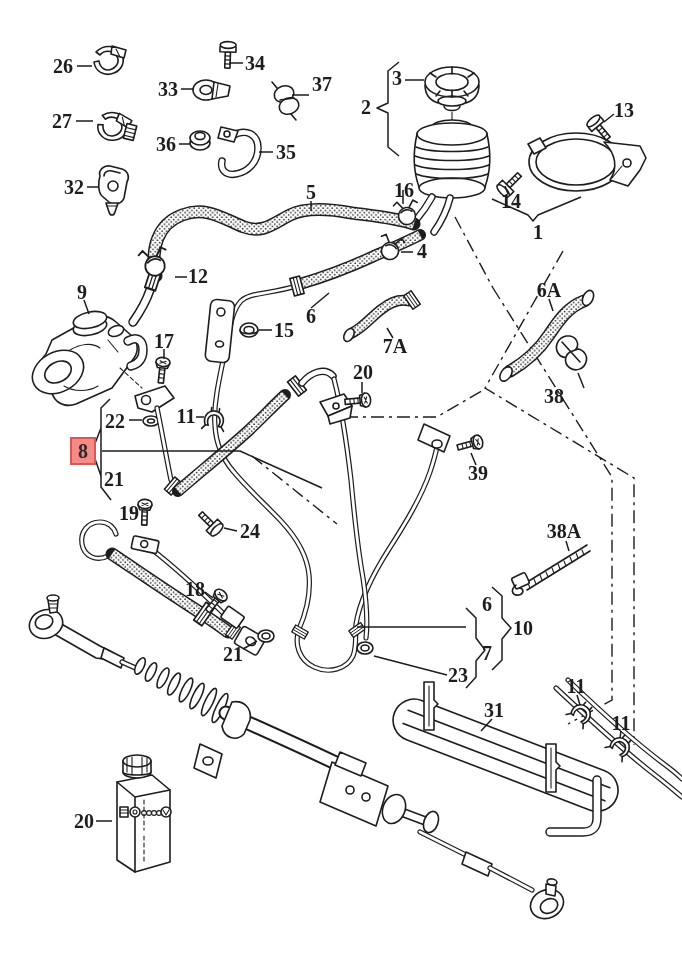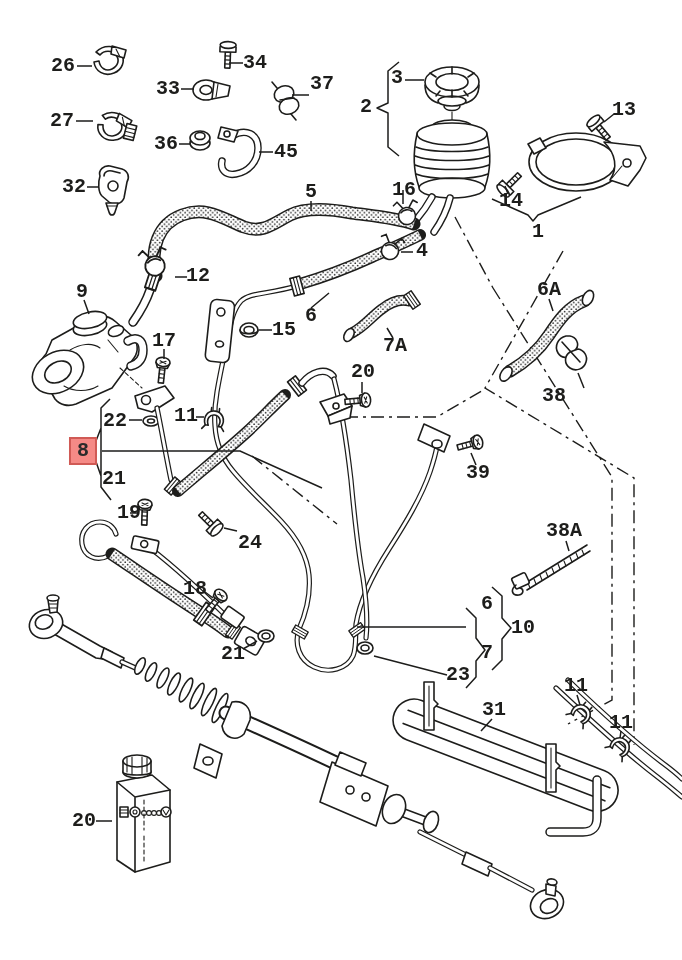--- a/index.html
+++ b/index.html
@@ -1,17 +1,17 @@
 <!DOCTYPE html>
 <html style="--line: #1d1d1b; --hl-fill: #f58a86; --hl-stroke: #d05a55; --hl-text: #2b2b2b;"><head>
 <meta charset="utf-8">
 <style>
   html,body{margin:0;padding:0;background:#fff;}
   .stage{position:relative;width:682px;height:960px;background:#fff;overflow:hidden;
-         font-family:Liberation Mono, monospace;}
+         font-family:Liberation Serif, serif;}
   svg{position:absolute;left:0;top:0;}
   
   .s{stroke:var(--line);stroke-width:1.6;fill:none;stroke-linecap:round;stroke-linejoin:round}
   .thin{stroke-width:1.1}
   .f{fill:#fff;stroke:var(--line);stroke-width:1.6;stroke-linejoin:round}
   .ld{stroke:var(--line);stroke-width:1.5;fill:none;stroke-linejoin:round}
   .dd{stroke:var(--line);stroke-width:1.4;fill:none;stroke-dasharray:13 5 3 5}
   .ho,.ho2,.ho3{stroke:var(--line);fill:none;stroke-linecap:round}
   .ho{stroke-width:13}.ho2{stroke-width:11}.ho3{stroke-width:12}
   .hf,.hf2,.hf3{stroke:url(#dots);fill:none;stroke-linecap:butt}
@@ -413,21 +413,21 @@
 </svg>
 
 <div id="callout-layer">
   <div class="co" style="left:63px;top:66px">26</div>
   <div class="co" style="left:62px;top:121px">27</div>
   <div class="co" style="left:74px;top:187px">32</div>
   <div class="co" style="left:168px;top:89px">33</div>
   <div class="co" style="left:255px;top:63px">34</div>
   <div class="co" style="left:166px;top:144px">36</div>
   <div class="co" style="left:322px;top:84px">37</div>
-  <div class="co" style="left:286px;top:152px">45</div>
+  <div class="co" style="left:286px;top:152px">35</div>
   <div class="co" style="left:397px;top:78px">3</div>
   <div class="co" style="left:366px;top:107px">2</div>
   <div class="co" style="left:624px;top:110px">13</div>
   <div class="co" style="left:511px;top:201px">14</div>
   <div class="co" style="left:538px;top:232px">1</div>
   <div class="co" style="left:404px;top:190px">16</div>
   <div class="co" style="left:311px;top:192px">5</div>
   <div class="co" style="left:198px;top:276px">12</div>
   <div class="co" style="left:82px;top:292px">9</div>
   <div class="co" style="left:311px;top:316px">6</div>
@@ -436,21 +436,21 @@
   <div class="co" style="left:395px;top:346px">7A</div>
   <div class="co" style="left:422px;top:251px">4</div>
   <div class="co" style="left:549px;top:290px">6A</div>
   <div class="co" style="left:554px;top:396px">38</div>
   <div class="co" style="left:363px;top:372px">20</div>
   <div class="co" style="left:186px;top:416px">11</div>
   <div class="co" style="left:115px;top:421px">22</div>
   <div class="co co-hl" style="left:83px;top:451px">8</div>
   <div class="co" style="left:114px;top:479px">21</div>
   <div class="co" style="left:129px;top:513px">19</div>
-  <div class="co" style="left:250px;top:543px">24</div>
+  <div class="co" style="left:250px;top:531px">24</div>
   <div class="co" style="left:478px;top:473px">39</div>
   <div class="co" style="left:195px;top:589px">18</div>
   <div class="co" style="left:233px;top:654px">21</div>
   <div class="co" style="left:564px;top:531px">38A</div>
   <div class="co" style="left:487px;top:604px">6</div>
   <div class="co" style="left:523px;top:628px">10</div>
   <div class="co" style="left:487px;top:653px">7</div>
   <div class="co" style="left:458px;top:675px">23</div>
   <div class="co" style="left:494px;top:710px">31</div>
   <div class="co" style="left:576px;top:686px">11</div>

